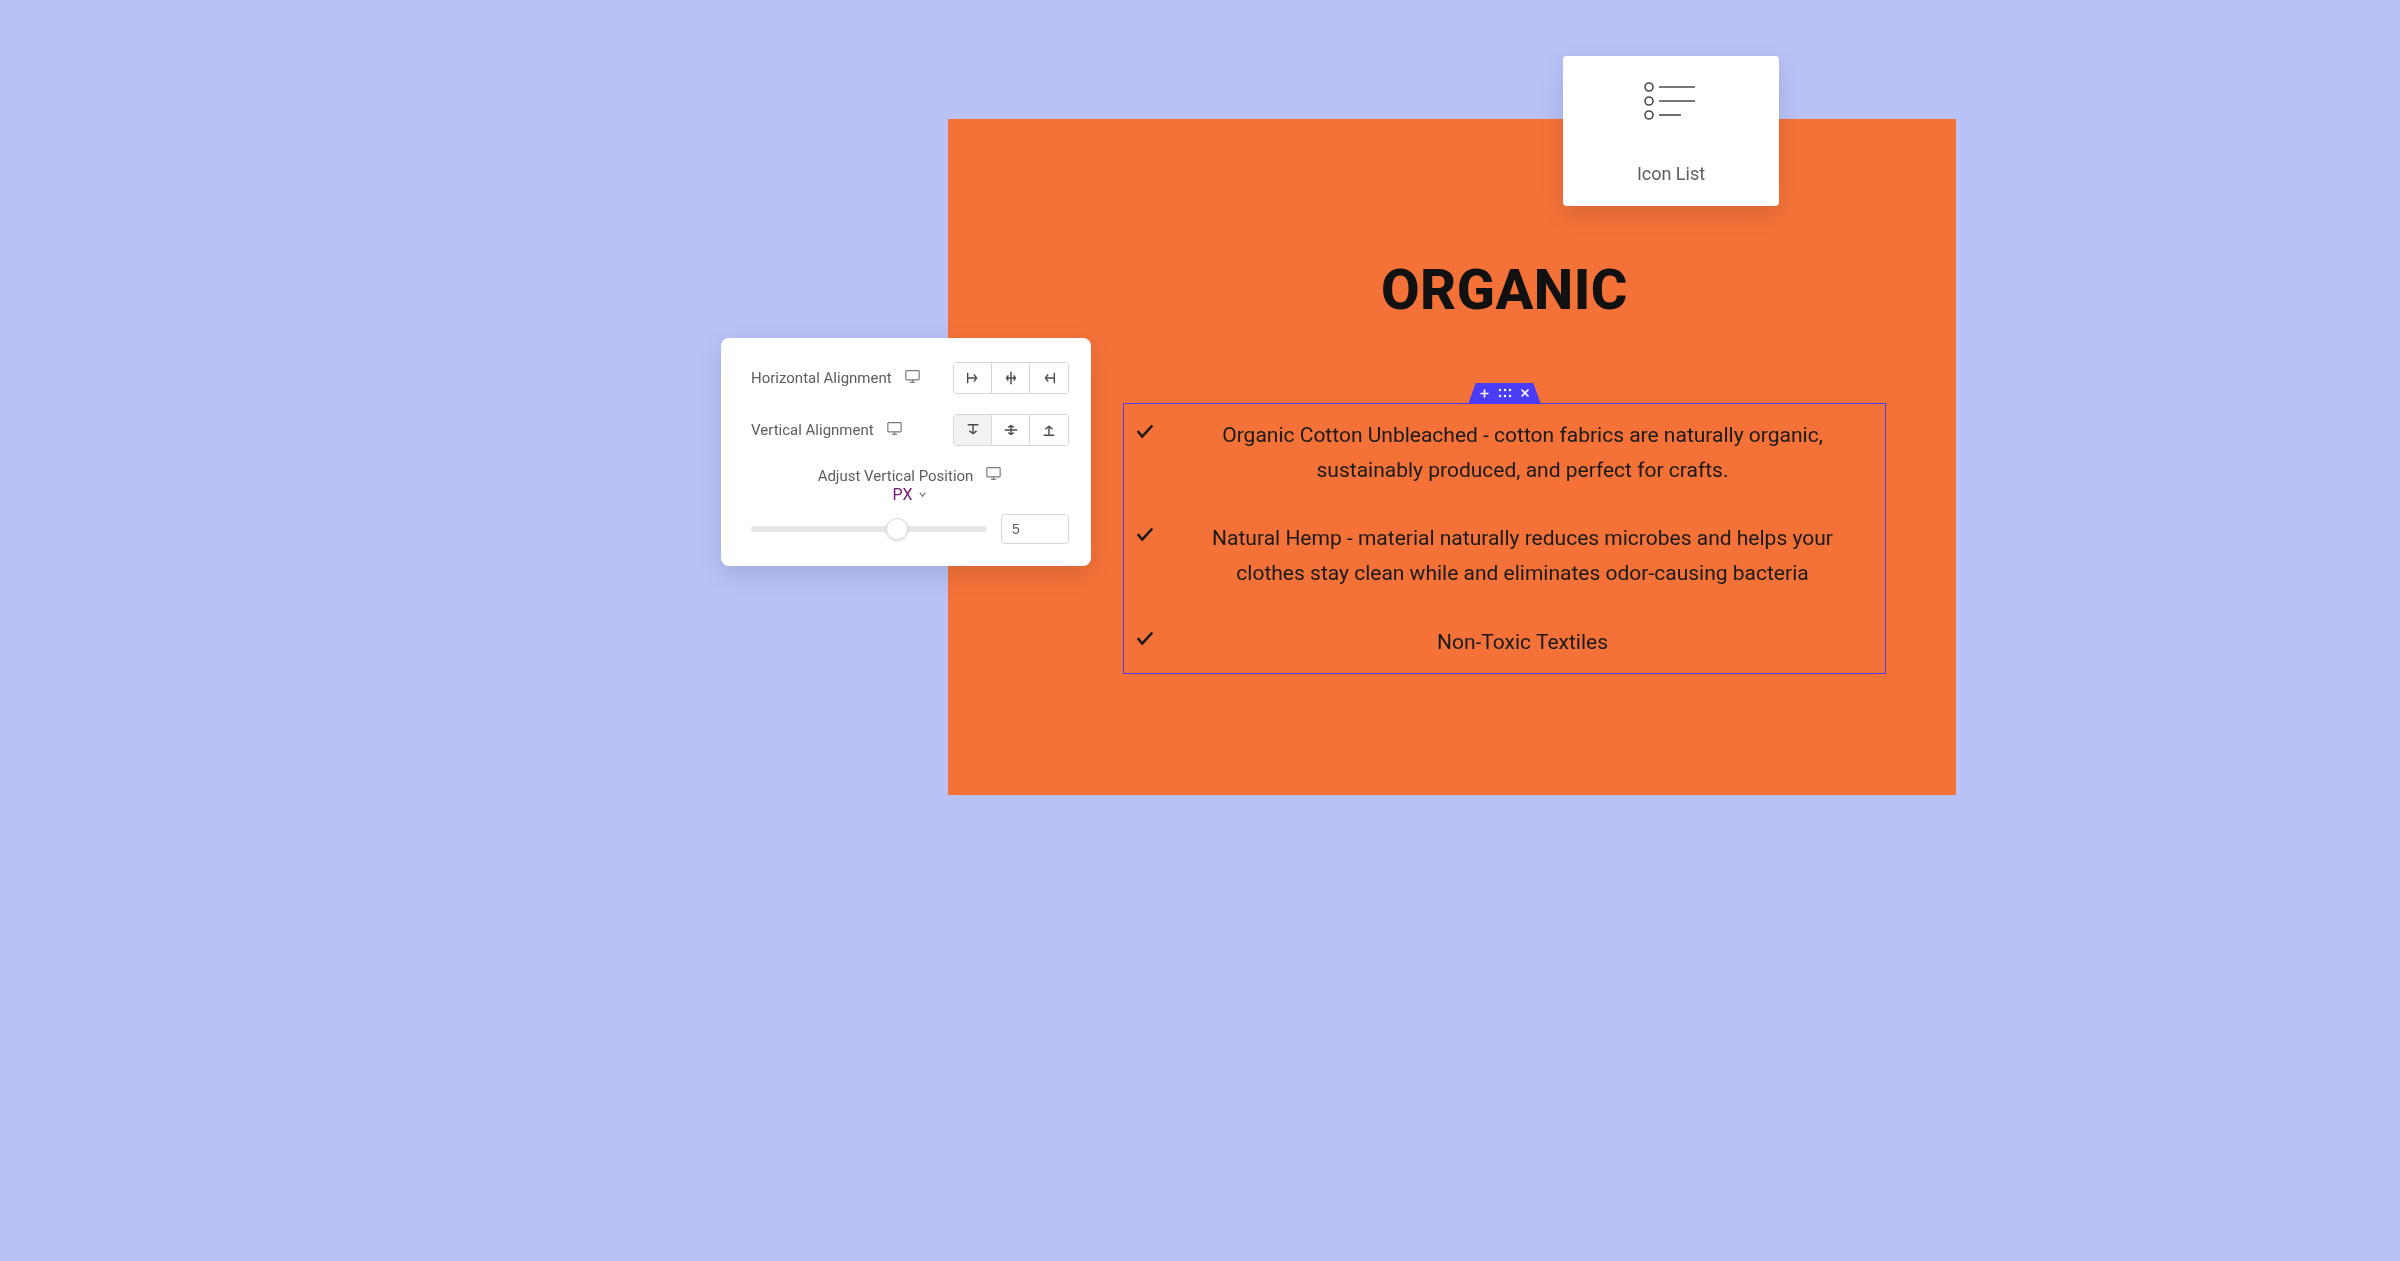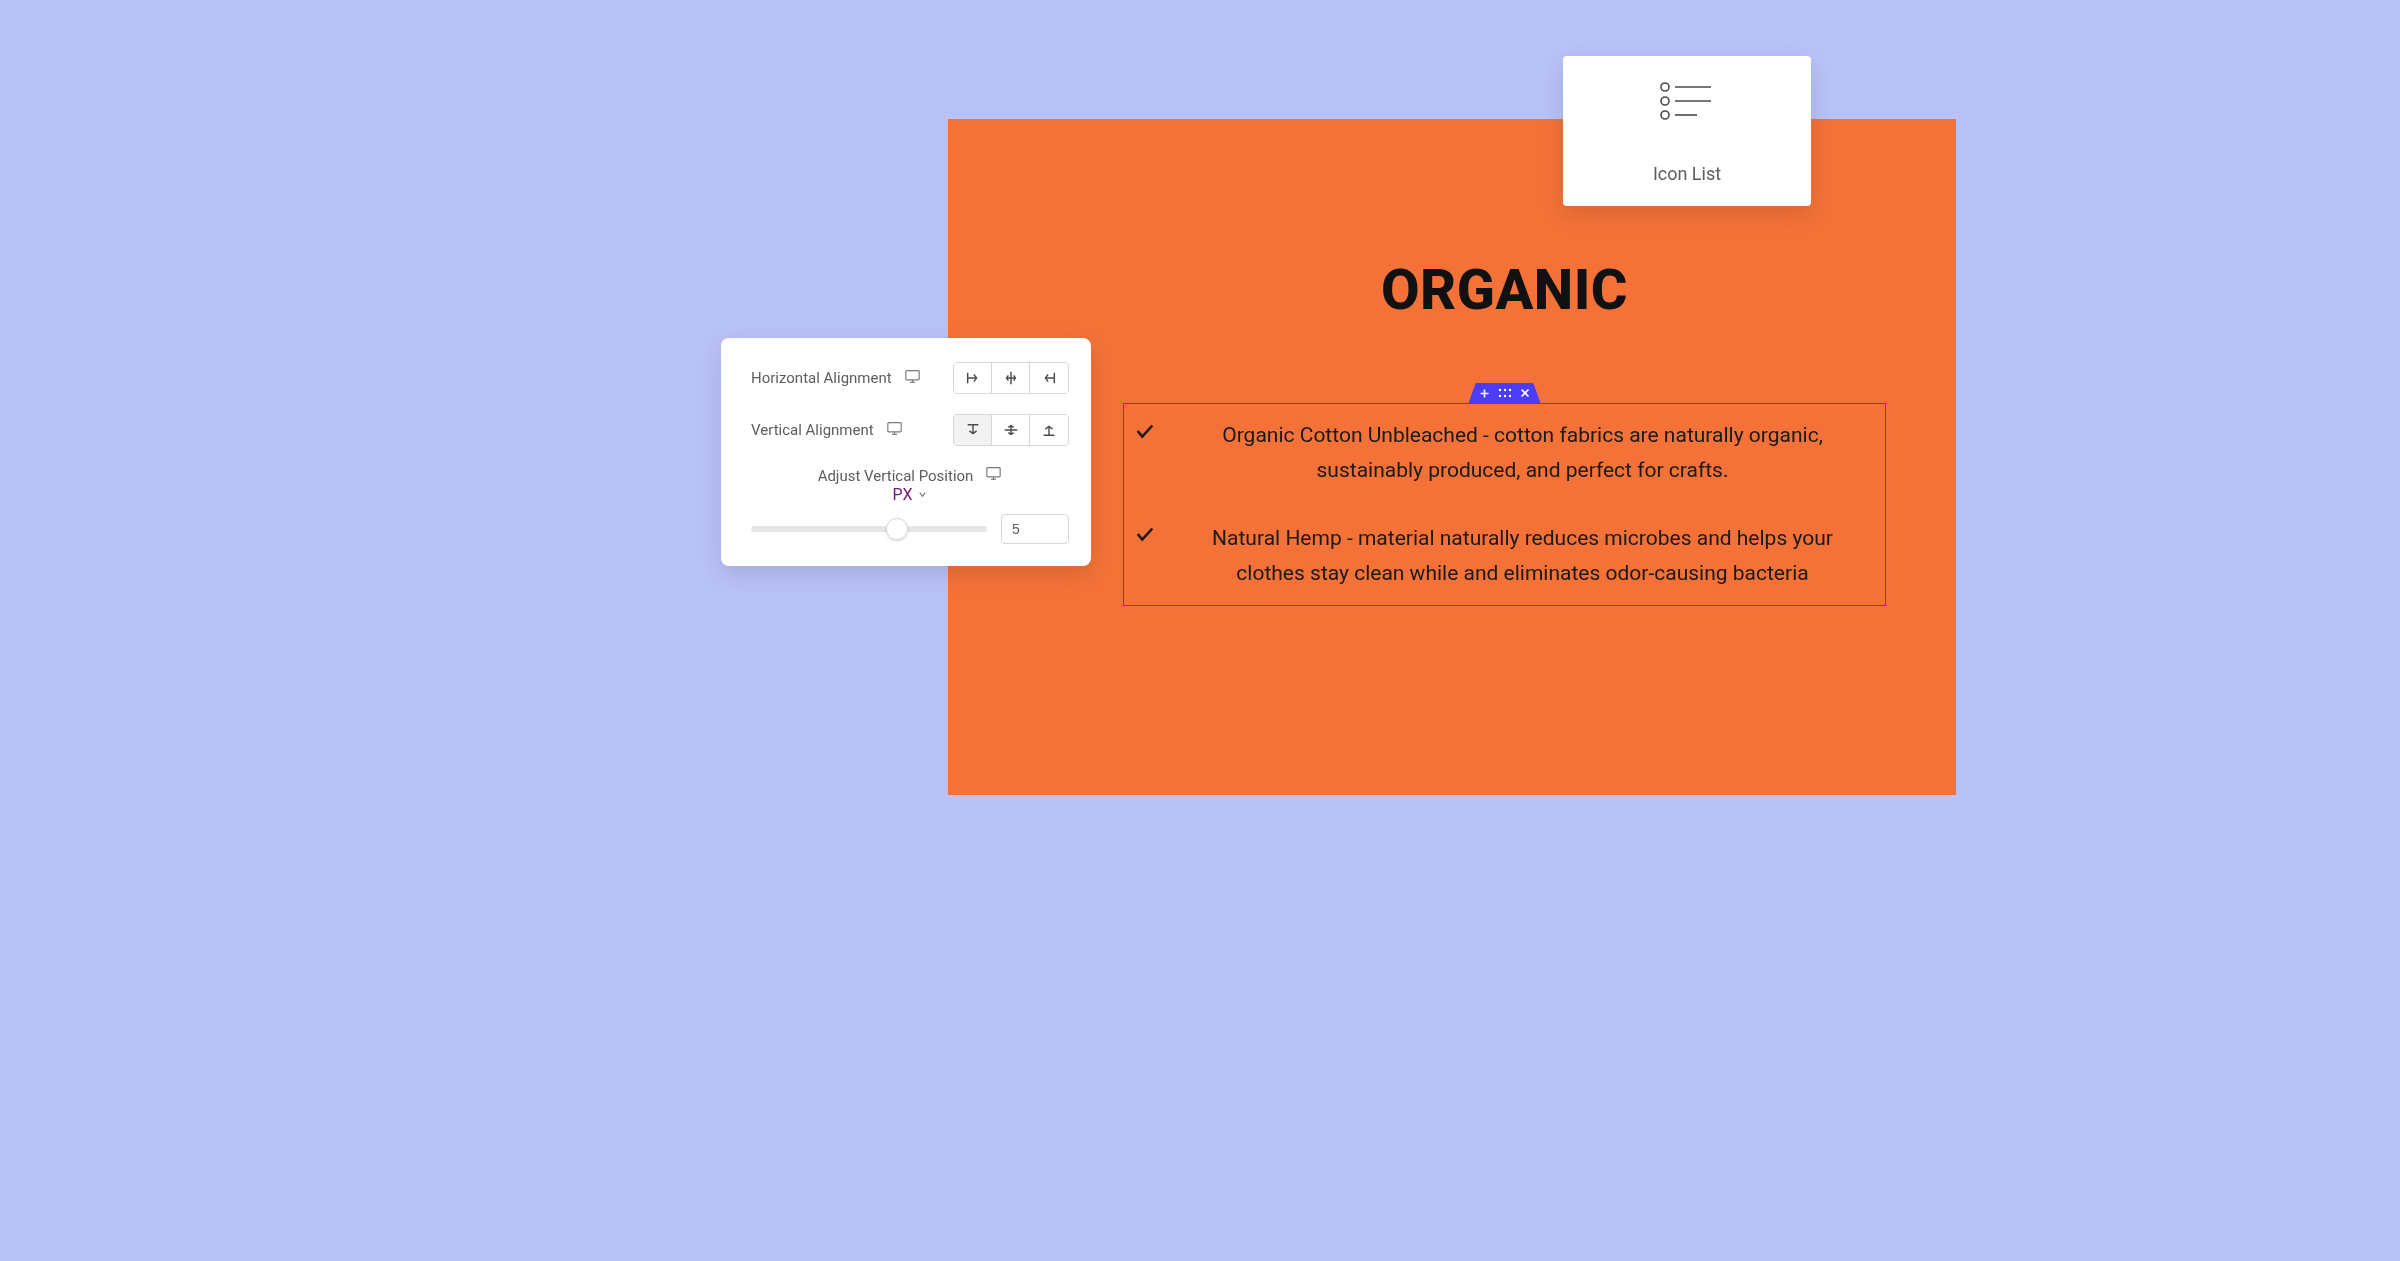--- a/index.html
+++ b/index.html
@@ -203,21 +203,21 @@
   padding: 0 10px;
   font-size: 14px;
   color: #5d5d5d;
 }
 
 
 .widget-card {
   position: absolute;
   top: 56px;
   left: 1119px;
-  width: 248px;
+  width: 216px;
   height: 150px;
   background: #fff;
   border-radius: 4px;
   box-shadow: 0 8px 24px rgba(0,0,0,0.12);
   display: flex;
   flex-direction: column;
   align-items: center;
   justify-content: center;
   gap: 36px;
 }
@@ -277,20 +277,28 @@
             <span class="item-text">Organic Cotton Unbleached - cotton fabrics are naturally organic, sustainably produced, and perfect for crafts.</span>
           </div>
           <div class="icon-list-item">
             <span class="check-icon">
               <svg viewBox="0 0 24 24">
                   <polyline points="4 12 9 18 20 6"></polyline>
                 </svg>
             </span>
             <span class="item-text">Natural Hemp - material naturally reduces microbes and helps your clothes stay clean while and eliminates odor-causing bacteria</span>
           </div>
+          <div class="icon-list-item">
+            <span class="check-icon">
+              <svg viewBox="0 0 24 24">
+                  <polyline points="4 12 9 18 20 6"></polyline>
+                </svg>
+            </span>
+            <span class="item-text">Non-Toxic Textiles</span>
+          </div>
         </div>
       </div>
     </div>
   </div>
 
   <div class="control-panel">
 
     <div class="control-row">
       <div class="control-label">
         <span class="control-label-text">Horizontal Alignment</span>

